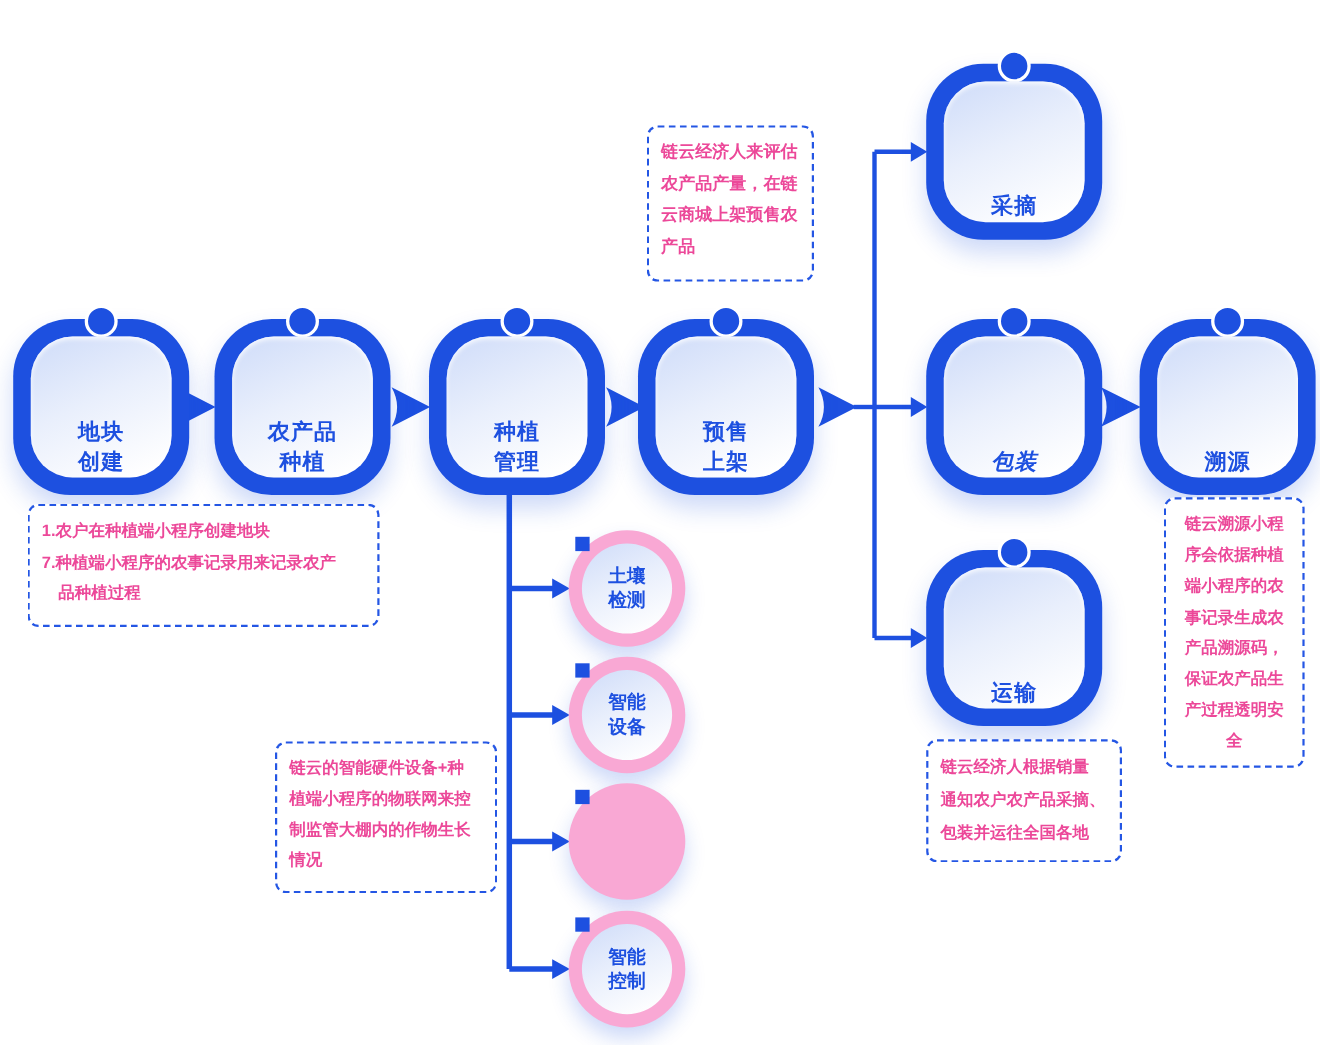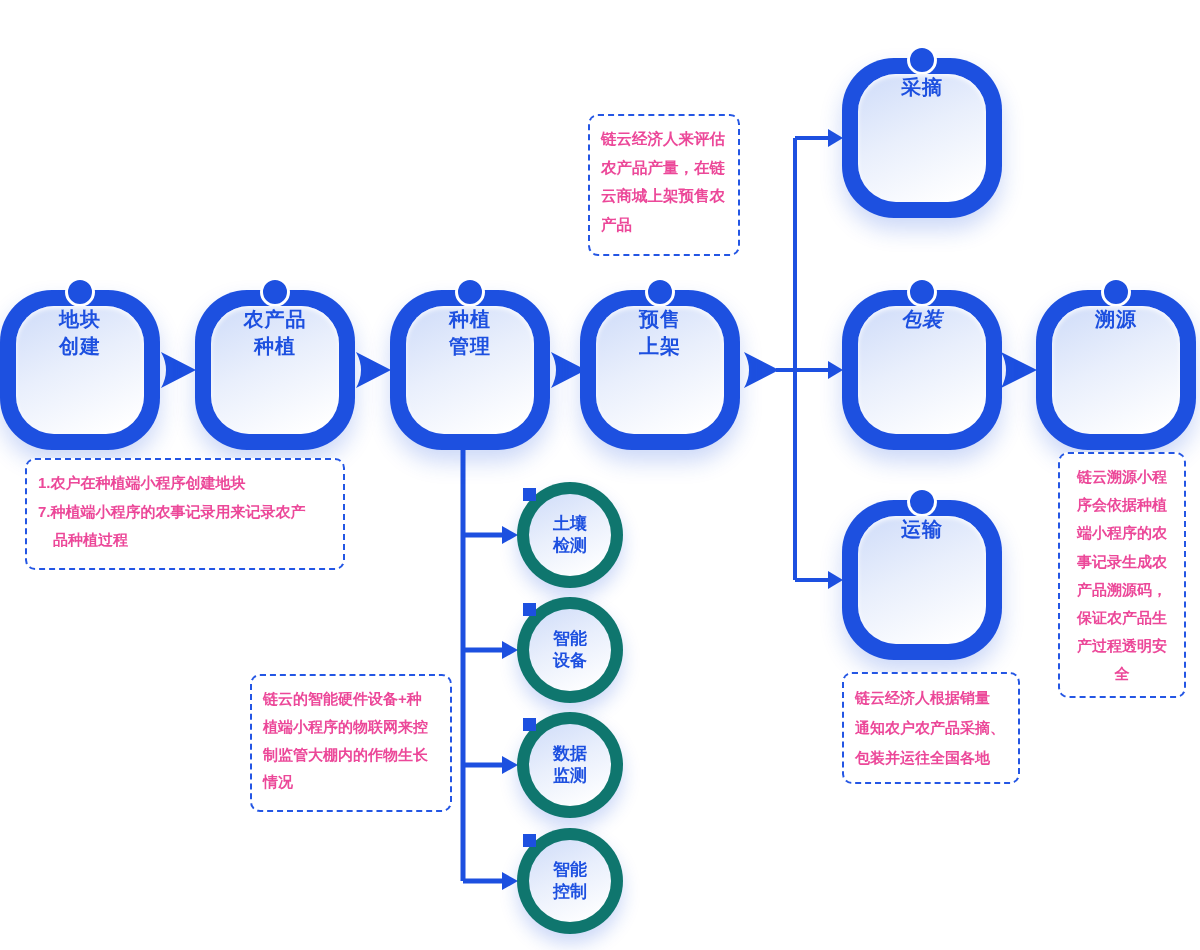--- a/index.html
+++ b/index.html
@@ -7,44 +7,44 @@
     font-family:"Liberation Sans","DejaVu Sans",sans-serif; }
   #canvas { position:relative; width:1200px; height:950px; overflow:hidden; background:#ffffff; }
 
   #connectors { position:absolute; left:0; top:0; z-index:1; }
 
   
   .node { position:absolute; width:160px; height:160px; border-radius:52px;
     background:#1d50e0; z-index:2; box-shadow:0 12px 22px rgba(29,80,224,.22); }
   .node .inner { position:absolute; inset:16px; border-radius:38px;
     background:linear-gradient(155deg,#cfdcf9 0%,#e9effc 45%,#ffffff 92%);
-    display:flex; align-items:flex-start; justify-content:center;
+    display:flex; align-items:flex-end; justify-content:center;
     box-shadow:inset 0 2px 5px rgba(255,255,255,.9); }
   .node .knob { position:absolute; top:-13px; left:50%; transform:translateX(-50%);
     width:30px; height:30px; border-radius:50%; background:#1d50e0; border:3px solid #ffffff; }
   .node-label { color:#1d50e0; font-weight:bold; font-size:20px; line-height:1.35;
     text-align:center; white-space:pre-line; letter-spacing:1px; }
 
   
   .circle-node { position:absolute; width:106px; height:106px; border-radius:50%;
-    background:#0f766e; z-index:2; box-shadow:0 10px 18px rgba(29,80,224,.22); }
+    background:#f9a8d4; z-index:2; box-shadow:0 10px 18px rgba(29,80,224,.22); }
   .circle-node .inner { position:absolute; inset:12px; border-radius:50%;
     background:linear-gradient(155deg,#cfdcf9 0%,#e9effc 45%,#ffffff 92%);
     display:flex; align-items:center; justify-content:center; }
   .circle-node .deco { position:absolute; width:13px; height:13px; background:#1d50e0;
     left:6px; top:6px; }
   .circle-label { color:#1d50e0; font-weight:bold; font-size:17px; line-height:1.3;
     text-align:center; white-space:pre-line; }
 
   
   .note { position:absolute; z-index:3; border:2px dashed #2456e4; border-radius:10px;
     background:#ffffff; color:#ec4899; font-weight:bold; white-space:pre-line;
     padding:9px 11px; font-size:15px; }
 
-  #n-plot      { left:0;      top:290px; }
+  #n-plot      { left:12px;      top:290px; }
   #n-crop      { left:195px;  top:290px; }
   #n-manage    { left:390px;  top:290px; }
   #n-presale   { left:580px;  top:290px; }
   #n-harvest   { left:842px;  top:58px;  }
   #n-package   { left:842px;  top:290px;font-style:italic; }
   #n-trace     { left:1036px; top:290px; }
   #n-transport { left:842px;  top:500px; }
 
   #c-soil    { left:517px; top:482px; }
   #c-device  { left:517px; top:597px; }
@@ -168,24 +168,20 @@
   <div class="circle-node" id="c-device">
     <span class="deco"></span>
     <div class="inner">
       <span class="circle-label">智能
 设备</span>
     </div>
   </div>
 
   <div class="circle-node" id="c-data">
     <span class="deco"></span>
-    <div class="inner">
-      <span class="circle-label">数据
-监测</span>
-    </div>
   </div>
 
   <div class="circle-node" id="c-control">
     <span class="deco"></span>
     <div class="inner">
       <span class="circle-label">智能
 控制</span>
     </div>
   </div>
 

